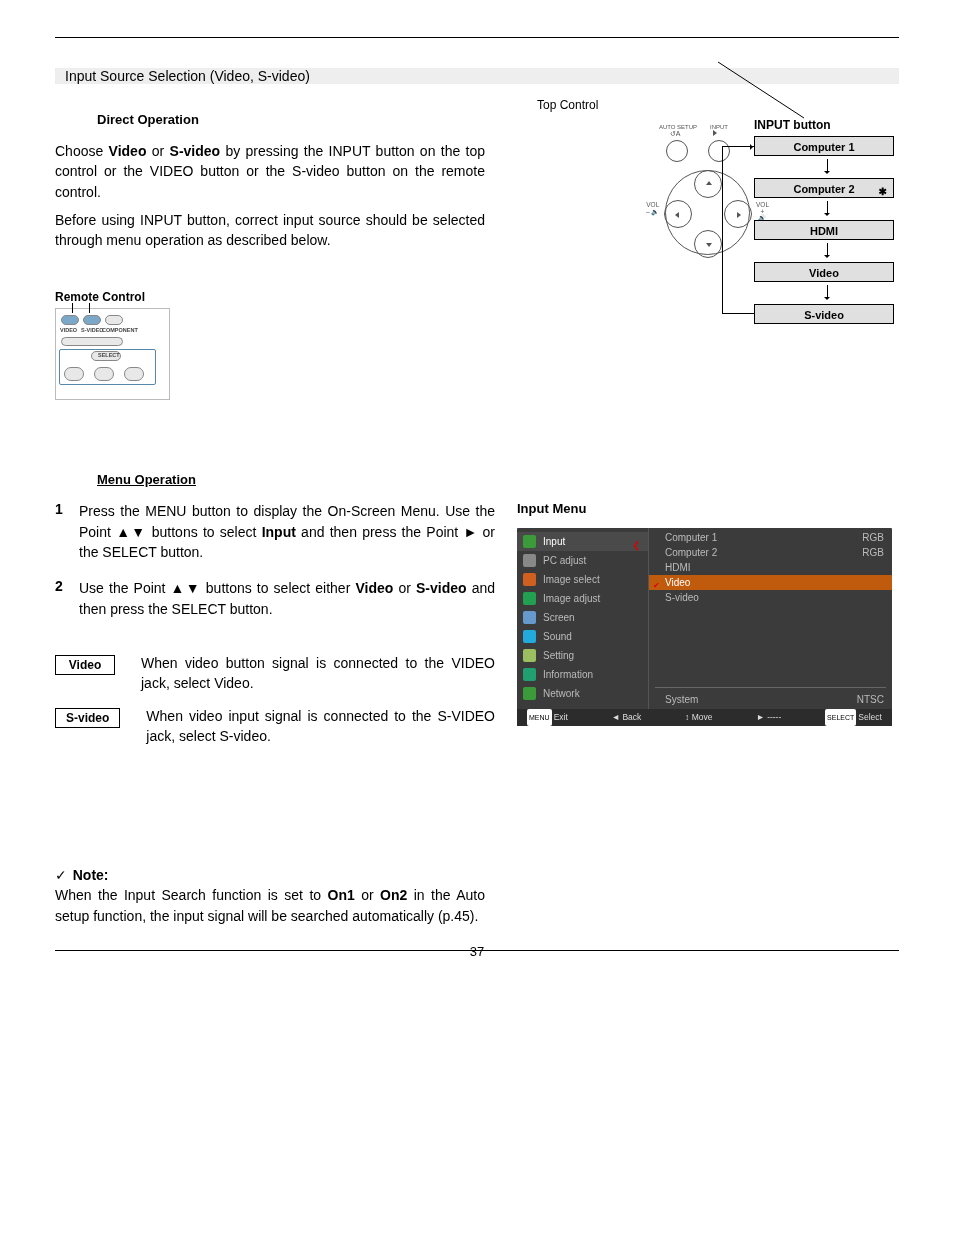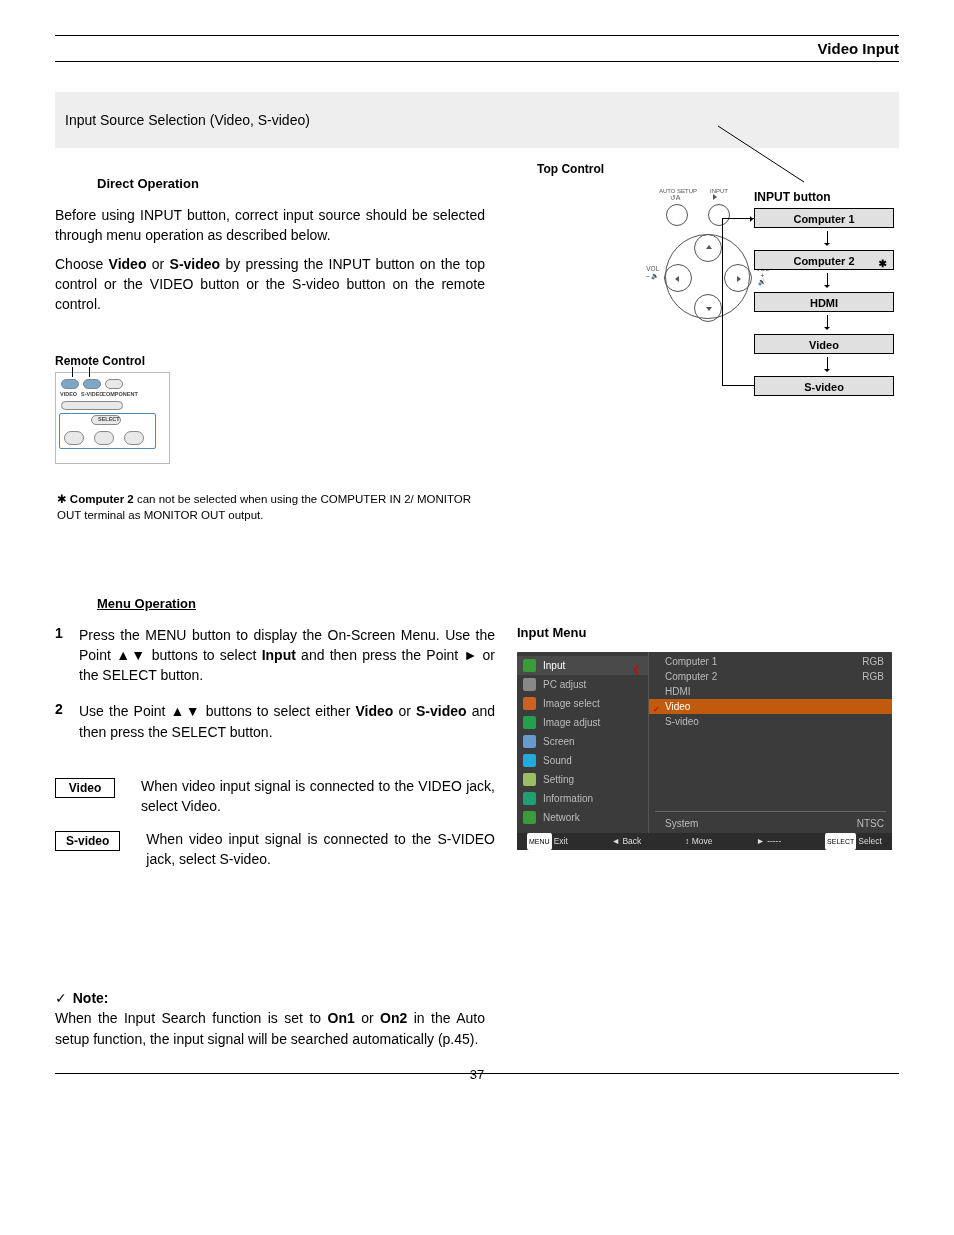--- a/index.html
+++ b/index.html
@@ -3,21 +3,21 @@
 <meta charset="utf-8">
 <style>
   * { box-sizing: border-box; margin: 0; padding: 0; }
   body { font-family: Arial, Helvetica, sans-serif; font-size: 14px; color: #000; background: #fff; width: 954px; margin: 0 auto; position: relative; }
 
   .page { padding: 35px 55px 30px 55px; position: relative; }
   .topbar { border-top: 1px solid #000; height: 24px; margin-bottom: 0; position: relative; }
   .topbar-right { position: absolute; right: 0; top: 4px; font-weight: bold; font-size: 15px; }
   .thin-line { border-top: 1px solid #000; margin-top: 2px; }
 
-  .section-title-box { background: #eee; padding: 20px 10px; margin: 30px 0 14px 0; font-size: 14px; }
+  .section-title-box { background: #eee; padding: 0 10px; margin: 30px 0 14px 0; font-size: 14px; }
 
   .dir-box { padding: 2px 8px; margin: 12px 0 12px 34px; font-weight: bold; font-size: 13px; display: inline-block; }
 
   .body-text { line-height: 1.45; max-width: 430px; }
   .para { margin-bottom: 8px; text-align: justify; }
   .justify { text-align: justify; }
 
   .two-col { display: flex; gap: 22px; }
   .col-left { flex: 0 0 440px; }
   .col-right { flex: 1; position: relative; }
@@ -96,36 +96,33 @@
   .tri-l { border-top: 3px solid transparent; border-bottom: 3px solid transparent; border-right: 4px solid #555; }
   .tri-u { border-left: 3px solid transparent; border-right: 3px solid transparent; border-bottom: 4px solid #555; }
   .tri-d { border-left: 3px solid transparent; border-right: 3px solid transparent; border-top: 4px solid #555; }
   .flow-return { position: absolute; left: -32px; top: 10px; width: 32px; height: 168px; border-left: 1px solid #000; border-top: 1px solid #000; border-bottom: 1px solid #000; }
   .flow-return::after { content: ""; position: absolute; right: -2px; top: -3px; border: 3px solid transparent; border-left-color: #000; }
 </style>
 </head>
 <body>
 
 <div class="page">
-  <div class="topbar">
-    <span class="topbar-right">Video Input</span>
-  </div>
   <div class="thin-line"></div>
 
   <div class="section-title-box">Input Source Selection (Video, S-video)</div>
 
   <div class="two-col">
 
     <div class="col-left">
       <div class="dir-box">Direct Operation</div>
       <div class="body-text">
-        <div class="para justify">Before using INPUT button, correct input source should be selected through menu operation as described below.</div>
         <div class="para">
           <span>Choose </span><b>Video</b><span> or </span><b>S-video</b><span> by pressing the INPUT button on the top control or the VIDEO button or the S-video button on the remote control.</span>
         </div>
+        <div class="para justify">Before using INPUT button, correct input source should be selected through menu operation as described below.</div>
       </div>
 
       
       <div class="remote-row">
         <div style="width:133px;">
           <div style="font-weight:bold;font-size:12px;margin-bottom:4px;">Remote Control</div>
           <div class="remote-diagram">
             <div class="pill" style="left:5px;top:6px;width:18px;background:#7ba8c9;"></div>
             <div class="pill" style="left:27px;top:6px;width:18px;background:#7ba8c9;"></div>
             <div class="pill" style="left:49px;top:6px;width:18px;"></div>
@@ -139,28 +136,24 @@
             <div class="pill" style="left:8px;top:58px;width:20px;height:14px;border-radius:7px;"></div>
             <div class="pill" style="left:38px;top:58px;width:20px;height:14px;border-radius:7px;"></div>
             <div class="pill" style="left:68px;top:58px;width:20px;height:14px;border-radius:7px;"></div>
 
             <div style="position:absolute;left:16px;top:-6px;width:1px;height:10px;background:#000;"></div>
             <div style="position:absolute;left:33px;top:-6px;width:1px;height:10px;background:#000;"></div>
           </div>
         </div>
       </div>
 
-      <div class="footnote">
-        <span class="serif-symbol">✱</span>
-        <b>Computer 2</b><span> can not be selected when using the COMPUTER IN 2/ MONITOR OUT terminal as MONITOR OUT output.</span>
-      </div>
     </div>
 
     <div class="col-right">
-      <div style="font-weight:bold;font-size:12px;margin-left:20px;">Top Control</div>
+      <div style="font-weight:normal;font-size:12px;margin-left:20px;">Top Control</div>
       <div class="top-control">
         <span class="tiny-label" style="left:10px;top:2px;width:40px;">AUTO SETUP</span>
         <span style="position:absolute;left:22px;top:8px;font-size:7px;color:#555;">↺A</span>
         <span class="tiny-label" style="left:56px;top:2px;width:30px;">INPUT</span>
         <span style="position:absolute;left:65px;top:8px;" class="tri tri-r"></span>
         <div class="circle c1"></div>
         <div class="circle c2"></div>
         <div class="circle c-ring"></div>
         <div class="inner-c ic1">
             <span style="position:absolute;left:11px;top:10px;" class="tri tri-u"></span>
@@ -175,21 +168,21 @@
             <span style="position:absolute;left:11px;top:12px;" class="tri tri-d"></span>
           </div>
         <span class="tiny-label vol-label" style="left:-2px;top:80px;"><span>VOL</span><br><span>–</span> 🔈</span>
         <span class="tiny-label vol-label" style="left:108px;top:80px;"><span>VOL</span><br><span>+</span> 🔊</span>
       </div>
 
       <div class="flow">
         <svg class="mark-arrow" viewBox="0 0 90 60">
             <line x1="2" y1="2" x2="88" y2="58" stroke="#000" stroke-width="1"></line>
           </svg>
-        <div style="font-weight:bold;font-size:12px;margin-bottom:4px;margin-top:8px;">INPUT button</div>
+        <div style="font-weight:bold;font-size:12px;margin-bottom:4px;">INPUT button</div>
         <div style="position:relative;">
           <div class="flow-return"></div>
           <div class="flow-box">Computer 1</div>
           <div class="flow-arrow"></div>
           <div class="flow-box" style="position:relative;"><span>Computer 2</span><span class="flow-asterisk serif-symbol">✱</span></div>
           <div class="flow-arrow"></div>
           <div class="flow-box">HDMI</div>
           <div class="flow-arrow"></div>
           <div class="flow-box">Video</div>
           <div class="flow-arrow"></div>
@@ -212,21 +205,21 @@
       </div>
       <div class="num-step">
         <div class="n">2</div>
         <div class="t">
           <span>Use the Point ▲▼ buttons to select either </span><b>Video</b><span> or </span><b>S-video</b><span> and then press the SELECT button.</span>
         </div>
       </div>
 
       <div class="connect-row" style="margin-top:34px;">
         <div class="inline-box">Video</div>
-        <div class="txt">When video input signal is connected to the VIDEO jack, select Video.</div>
+        <div class="txt">When video button signal is connected to the VIDEO jack, select Video.</div>
       </div>
       <div class="connect-row">
         <div class="inline-box">S-video</div>
         <div class="txt">When video input signal is connected to the S-VIDEO jack, select S-video.</div>
       </div>
 
       <div class="note-block">
         <div class="note-check"><b>Note:</b></div>
         <div class="note-body">
           <span>When the Input Search function is set to </span><b>On1</b><span> or </span><b>On2</b><span> in the Auto setup function, the input signal will be searched automatically (p.45).</span>

